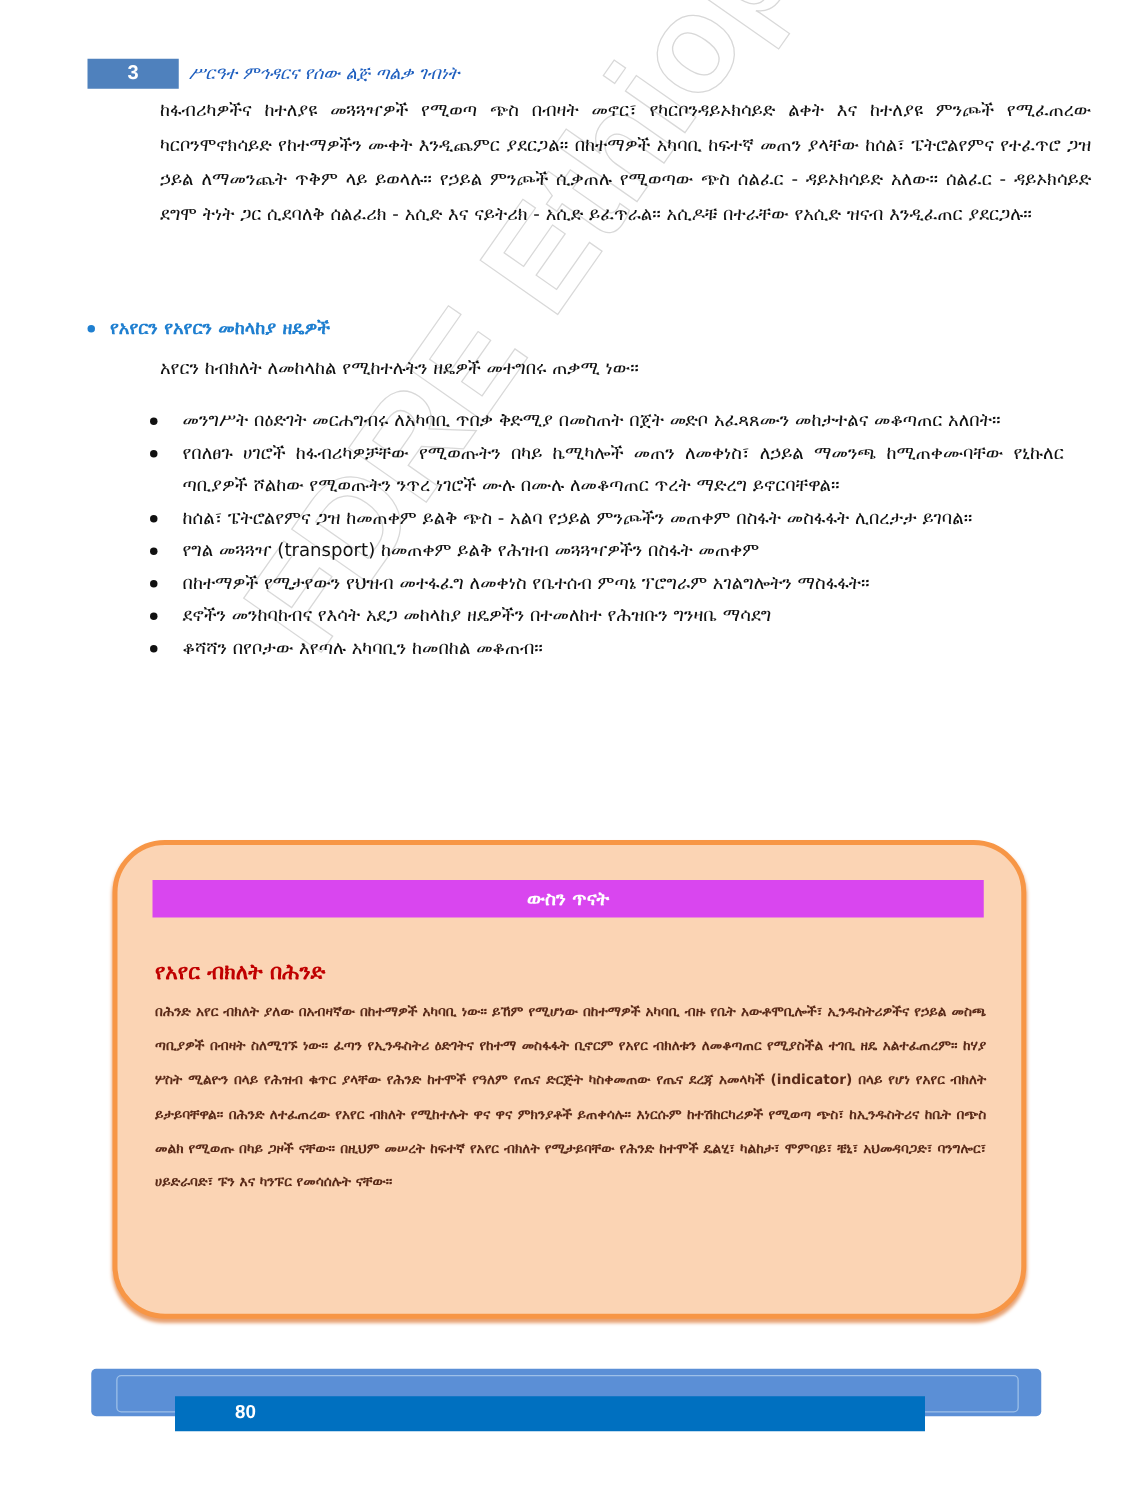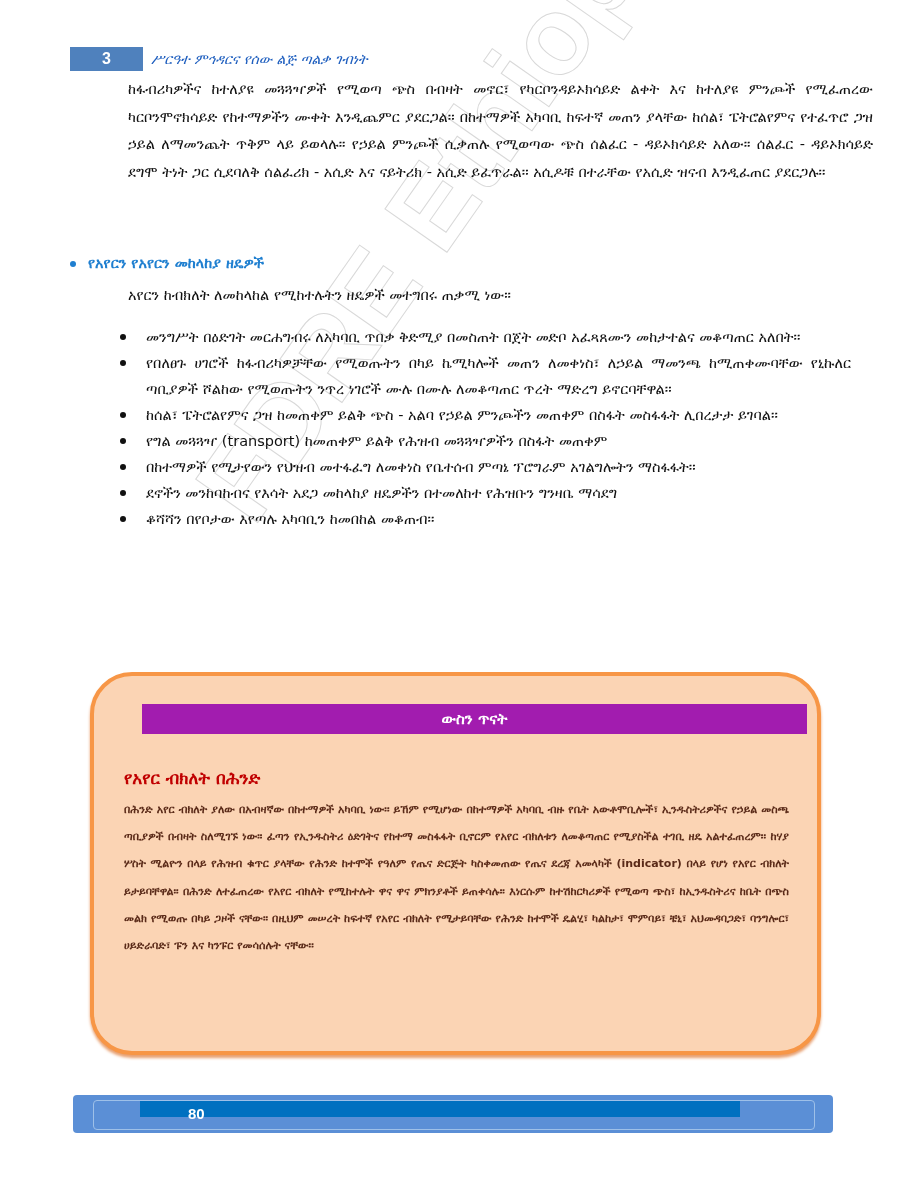--- a/index.html
+++ b/index.html
@@ -15,30 +15,30 @@
   .intro { top:76px; }
   .section-head { position:absolute; left:70px; top:255px; color:#1f7fd0; font-weight:bold;
                   font-size:14.5px; display:flex; align-items:center; }
   .section-head .dot { width:6px; height:6px; border-radius:50%; background:#1f7fd0; margin-right:12px; }
   .lead { top:282px; }
   ul.bullets { position:absolute; left:88px; top:306px; width:745px; margin:18px; padding:0; list-style:none; }
   ul.bullets li { position:relative; padding-left:40px; font-size:14.5px; line-height:26px; text-align:justify; }
   ul.bullets li .b { position:absolute; left:14px; top:10px; width:6px; height:6px; border-radius:50%; background:#111; }
   .case { position:absolute; left:90px; top:672px; width:723px; height:375px; background:#fbd4b4;
           border:4px solid #f79646; border-radius:42px; box-shadow:0 3px 3px #e8a070; }
-  .case-band { position:absolute; left:28px; top:28px; width:665px; height:30px; background:#a21caf;
-               color:#fff; font-weight:bold; font-size:15px; display:flex; align-items:center; justify-content:center;margin-left:20px; }
+  .case-band { position:absolute; left:28px; top:28px; width:665px; height:30px; background:#d946ef;
+               color:#fff; font-weight:bold; font-size:15px; display:flex; align-items:center; justify-content:center; }
   .case-title { position:absolute; left:30px; top:92px; color:#c00000; font-weight:bold; font-size:17px; }
   .case-text { position:absolute; left:30px; top:120px; width:665px; color:#5a2a18; font-weight:bold;
                font-size:11px; line-height:27.2px; text-align:justify; margin:0; }
   .footer { position:absolute; left:73px; top:1095px; width:760px; height:38px; background:#5b8fd6;
             border-radius:4px; }
   .footer-inner { position:absolute; left:20px; top:5px; width:720px; height:28px; border:1px solid #9ec0e8;
                   border-radius:4px; }
-  .footer-bar { position:absolute; left:46px; top:0; width:600px; height:16px; background:#0070c0; }
+  .footer-bar { position:absolute; left:46px; top:16px; width:600px; height:28px; background:#0070c0; }
   .page-num { position:absolute; left:48px; top:4px; color:#fff; font-weight:bold; font-size:15px;
               font-family:"Liberation Sans", sans-serif; }
   .watermark { position:absolute; left:170px; top:470px; font-size:110px; font-weight:bold;
                color:transparent; -webkit-text-stroke:1px #c8c8c8; transform:rotate(-55deg);
                transform-origin:left top; white-space:nowrap; opacity:0.7; pointer-events:none;
                font-family:"Liberation Sans", sans-serif; }
 </style>
 </head>
 <body>
 

